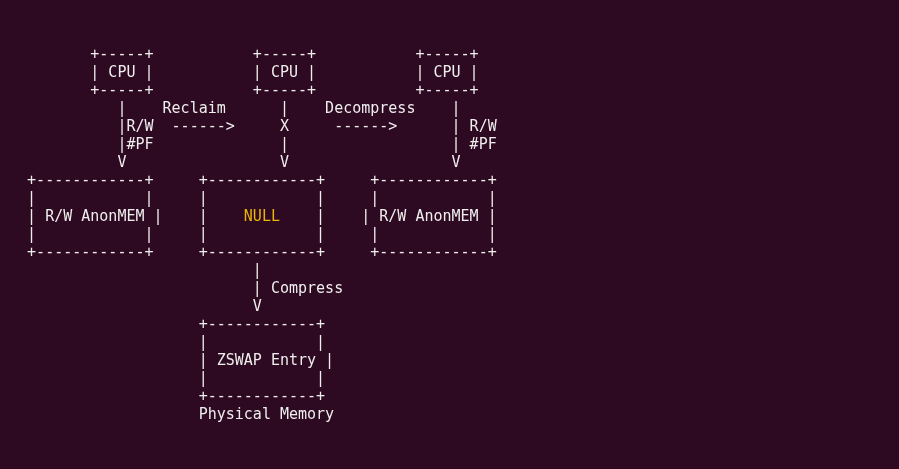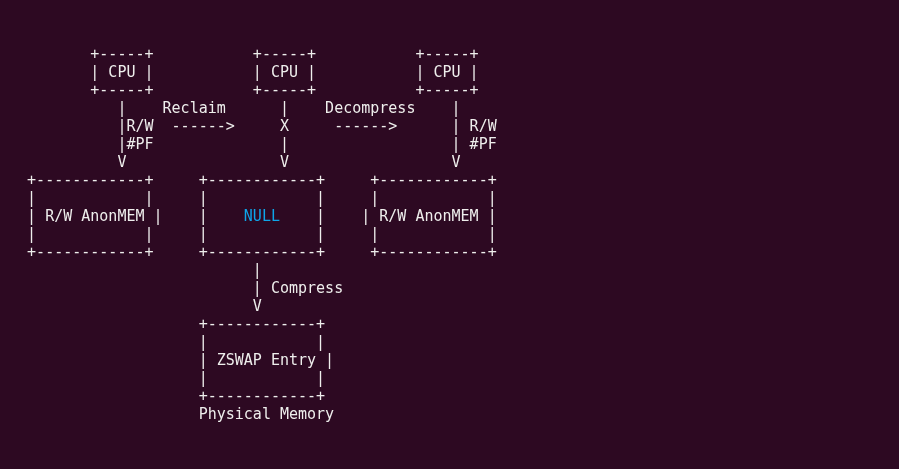--- a/index.html
+++ b/index.html
@@ -37,21 +37,21 @@
     line-height: 18px;
     color: #eeeeec;
     tab-size: 8;
   }
   .line {
     display: block;
     height: 18px;
     white-space: pre;
   }
   .null-token {
-    color: #0ea5e9;
+    color: #eab308;
   }
 </style>
 </head>
 <body style="background: rgb(45, 9, 34);">
 
 <div id="terminal" style="background: rgb(45, 9, 34); color: rgb(238, 238, 236);">
   <pre id="art"><span class="line">          +-----+           +-----+           +-----+</span><span class="line">          | CPU |           | CPU |           | CPU |</span><span class="line">          +-----+           +-----+           +-----+</span><span class="line">             |    Reclaim      |    Decompress    |</span><span class="line">             |R/W  ------&gt;     X     ------&gt;      | R/W</span><span class="line">             |#PF              |                  | #PF</span><span class="line">             V                 V                  V</span><span class="line">   +------------+     +------------+     +------------+</span><span class="line">   |            |     |            |     |            |</span><span class="line"><span>   | R/W AnonMEM |    |    </span><span class="null-token">NULL</span><span>    |    | R/W AnonMEM |</span></span><span class="line">   |            |     |            |     |            |</span><span class="line">   +------------+     +------------+     +------------+</span><span class="line">                            |</span><span class="line">                            | Compress</span><span class="line">                            V</span><span class="line">                      +------------+</span><span class="line">                      |            |</span><span class="line">                      | ZSWAP Entry |</span><span class="line">                      |            |</span><span class="line">                      +------------+</span><span class="line">                      Physical Memory</span></pre>
 </div>
 
 </body></html>

